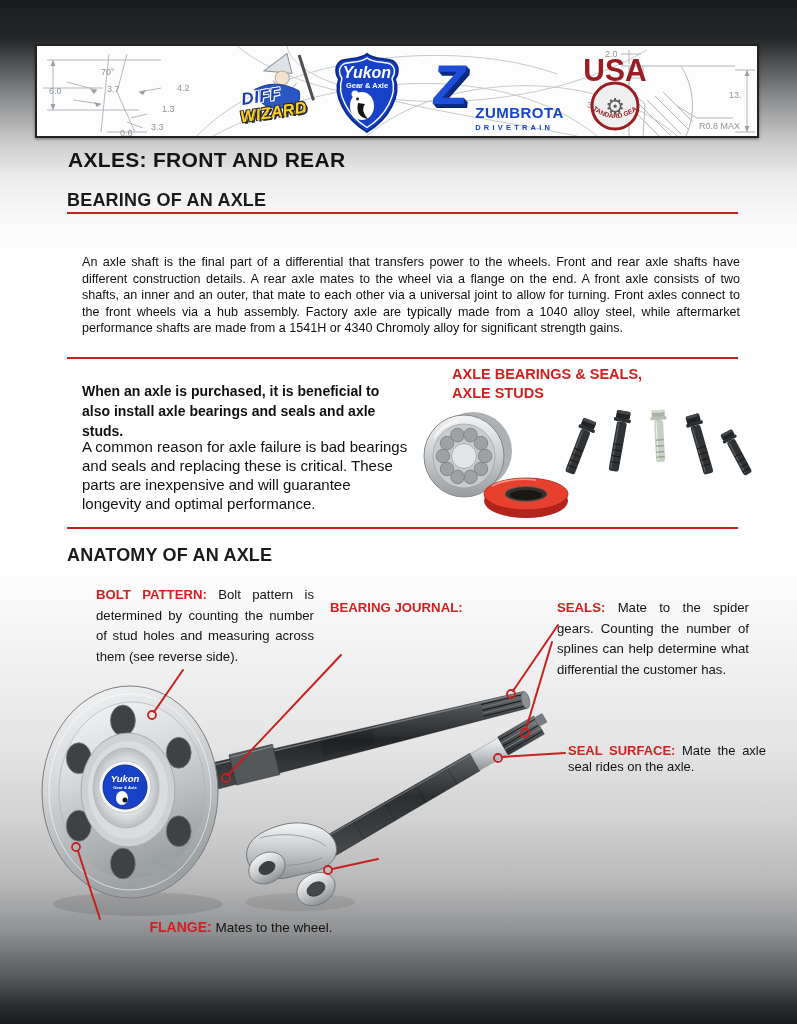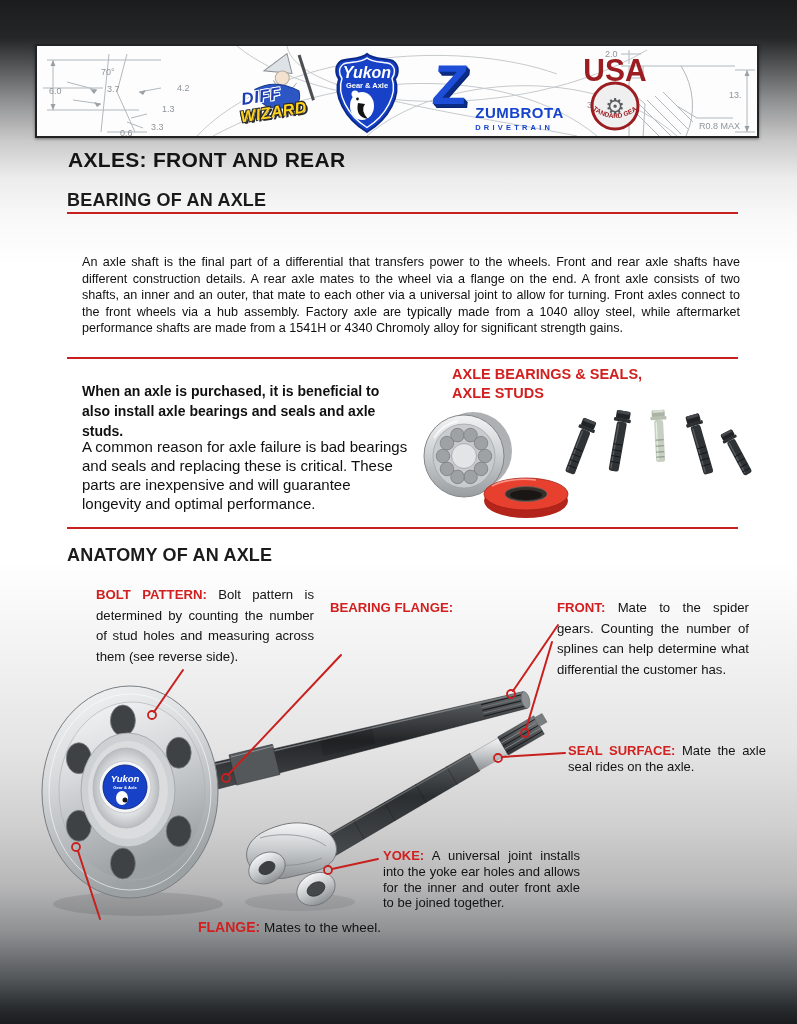--- a/index.html
+++ b/index.html
@@ -49,21 +49,21 @@
   .callout { position:absolute; color:#131313; text-align:justify; }
   .callout .lbl { color:#d1201f; font-weight:800; }
   .co-top { font-size:13.2px; line-height:20.5px; }
   .co-bot { font-size:13px; line-height:15.8px; }
   .co-bolt   { left:96px;  top:585px; width:218px; }
   .co-journ  { left:330px; top:598px; width:182px; text-align:left; }
   .co-journ .lbl { display:block; }
   .co-spline { left:557px; top:598px; width:192px; }
   .co-seal   { left:568px; top:743px; width:198px; }
   .co-yoke   { left:383px; top:848px; width:197px; }
-  .co-flange { left:101px; top:920px; width:280px; text-align:right; font-size:13.5px; }
+  .co-flange { left:101px; top:920px; width:280px; text-align:center; font-size:13.5px; }
   .co-flange .lbl { font-size:14px; }
 </style>
 </head>
 <body>
 
 <div class="page">
 
   <div class="banner">
     <svg class="bg" width="720" height="90" viewBox="0 0 720 90">
       <g stroke="#c6cacd" stroke-width="1" fill="none">
@@ -445,32 +445,28 @@
       <line x1="58" y1="279" x2="80" y2="347"></line>
       <circle cx="56" cy="275" r="4" stroke-width="1.8"></circle>
     </g>
   </svg>
 
   <div class="callout co-top co-bolt">
     <span class="lbl">BOLT PATTERN:</span>
     <span>Bolt pattern is determined by counting the number of stud holes and measuring across them (see reverse side).</span>
   </div>
   <div class="callout co-top co-journ">
-    <span class="lbl">BEARING FLANGE:</span>
+    <span class="lbl">BEARING JOURNAL:</span>
   </div>
   <div class="callout co-top co-spline">
-    <span class="lbl">FRONT:</span>
+    <span class="lbl">SEALS:</span>
     <span>Mate to the spider gears. Counting the number of splines can help determine what differential the customer has.</span>
   </div>
   <div class="callout co-bot co-seal">
     <span class="lbl">SEAL SURFACE:</span>
     <span>Mate the axle seal rides on the axle.</span>
   </div>
-  <div class="callout co-bot co-yoke">
-    <span class="lbl">YOKE:</span>
-    <span>A universal joint installs into the yoke ear holes and allows for the inner and outer front axle to be joined together.</span>
-  </div>
   <div class="callout co-bot co-flange">
     <span class="lbl">FLANGE:</span>
     <span>Mates to the wheel.</span>
   </div>
 
 </div>
 
 </body></html>

